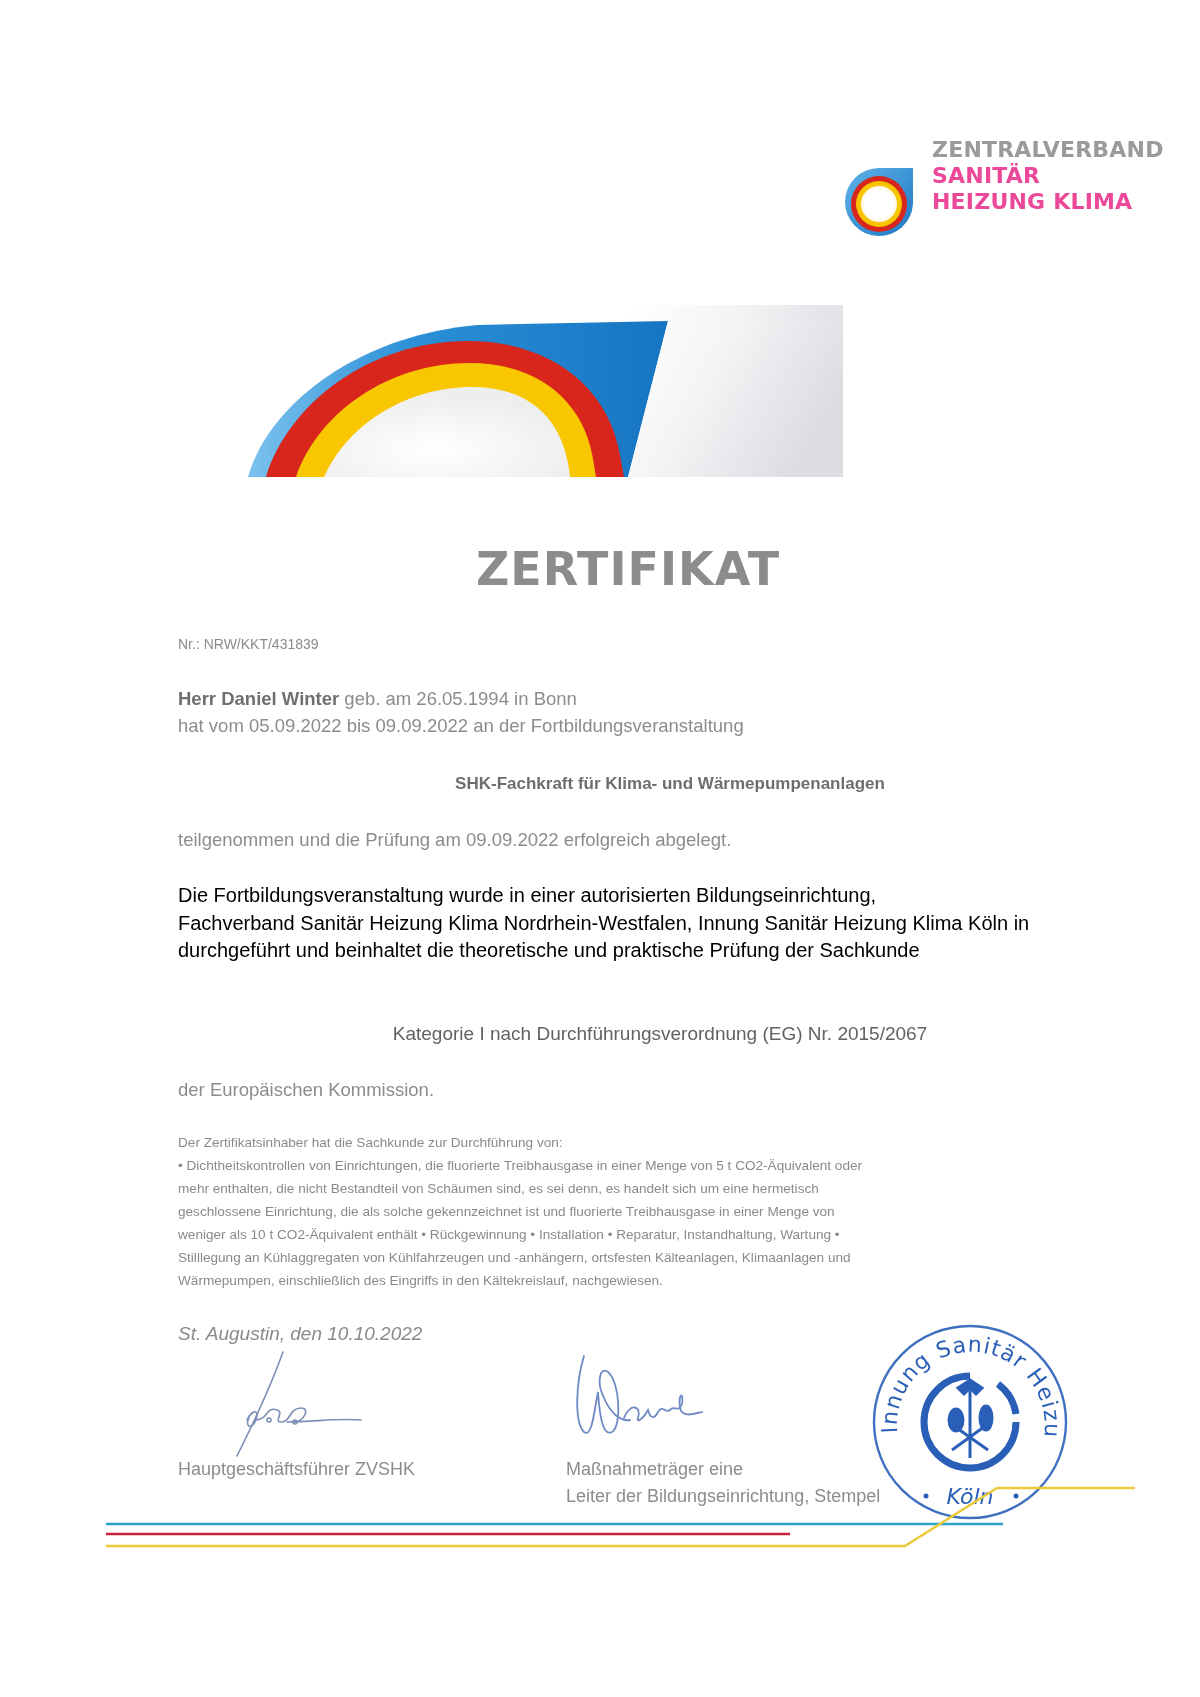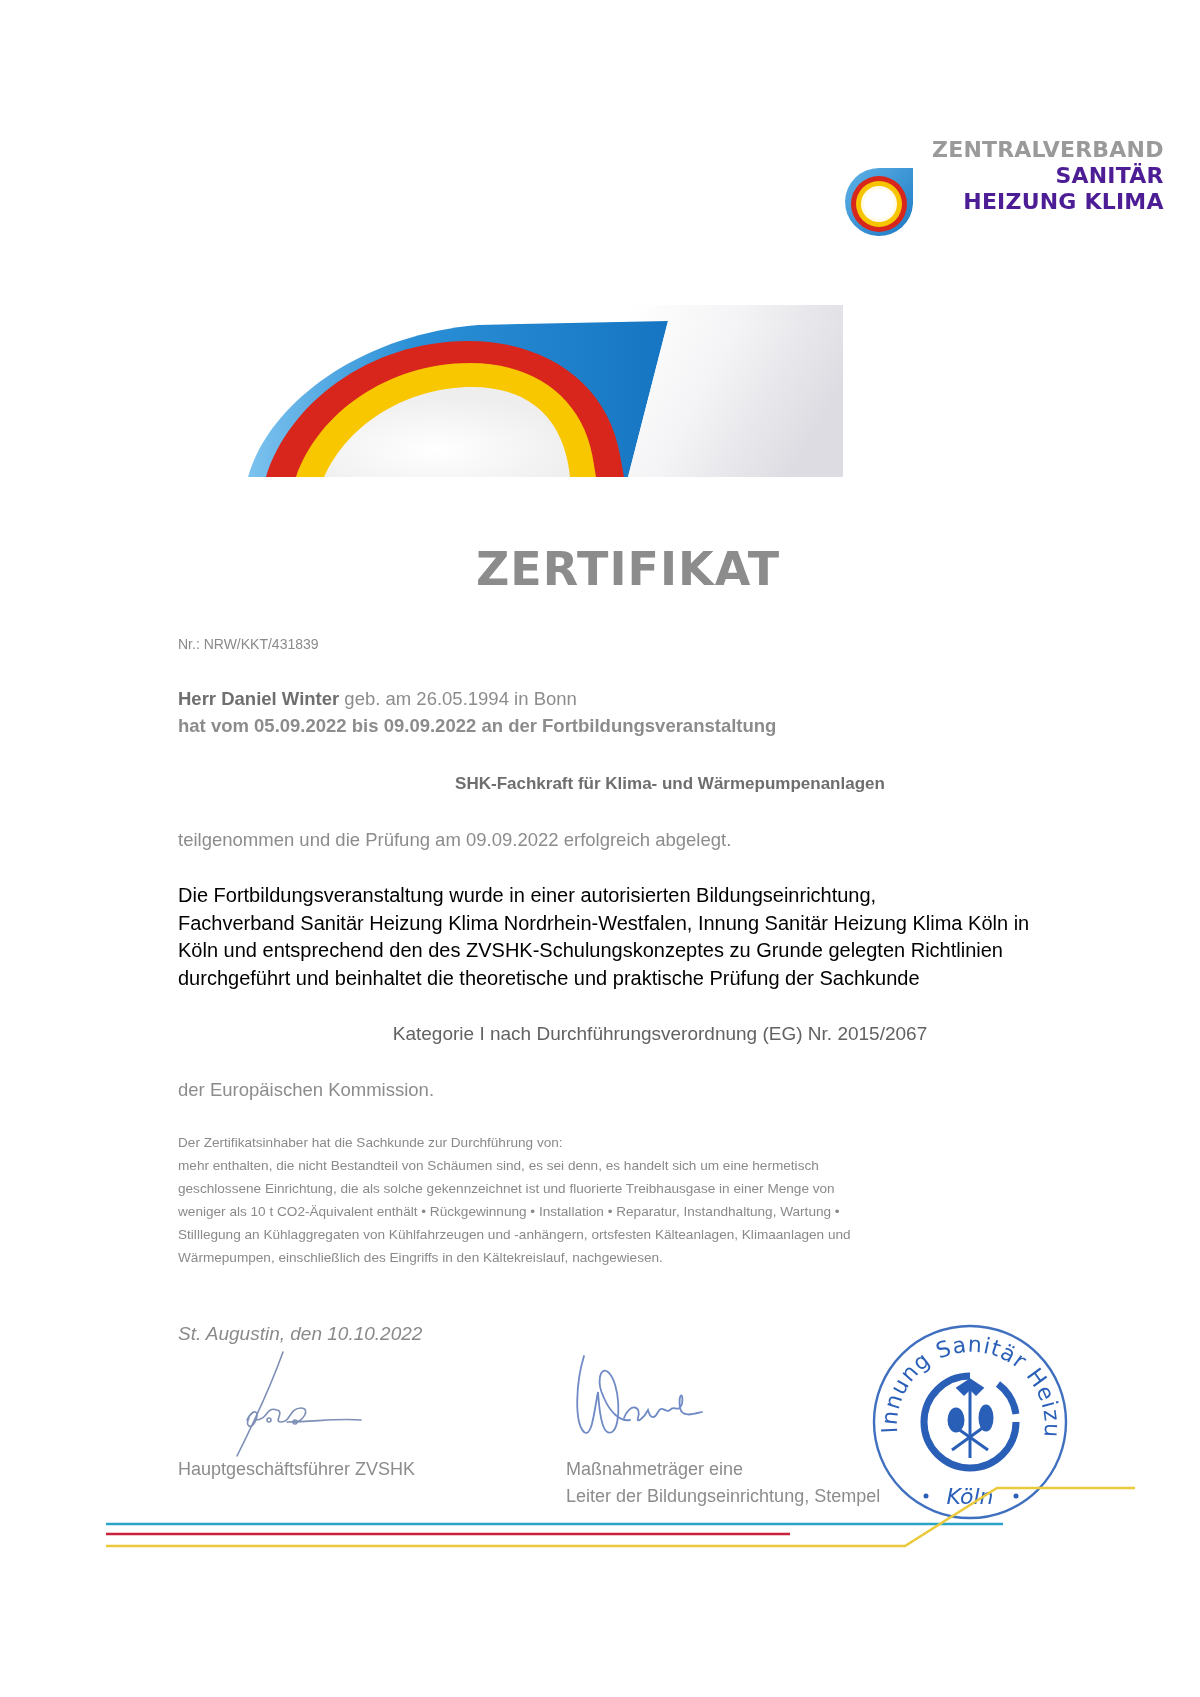--- a/index.html
+++ b/index.html
@@ -2,21 +2,21 @@
 <html><head>
 <meta charset="utf-8">
 <style>
   html, body { margin: 0; padding: 0; background: #ffffff; }
   body { width: 1200px; height: 1697px; position: relative; overflow: hidden;
          font-family: "Liberation Sans", "DejaVu Sans", sans-serif; color: #7a7a7a; }
   .abs { position: absolute; }
   .logo-text { position: absolute; left: 932px; top: 137px; font-family: "DejaVu Sans", sans-serif;
                font-weight: bold; font-size: 22px; line-height: 26px; letter-spacing: 0.2px; }
   .logo-text .l1 { color: #9a9a9a; }
-  .logo-text .l2, .logo-text .l3 { color: #4c1d95; text-align: right; }
+  .logo-text .l2, .logo-text .l3 { color: #ec4899; }
   .banner { left: 248px; top: 305px; width: 595px; height: 172px; overflow: hidden; }
   .title { left: 0; width: 1256px; top: 542px; text-align: center; font-family: "DejaVu Sans", sans-serif;
            font-weight: bold; font-size: 46px; color: #8c8c8c; letter-spacing: 1px; }
   .nr { left: 178px; top: 636px; font-size: 14px; color: #8a8a8a; }
   .body-line { left: 178px; font-size: 18.5px; color: #8c8c8c; white-space: nowrap; }
   .body-line b { color: #6f6f6f; }
   .center-bold { left: 0; width: 1340px; text-align: center; font-size: 17px; font-weight: bold; color: #6e6e6e; }
   .kat { left: 0; width: 1320px; text-align: center; font-size: 19px; color: #626262; font-family: "Liberation Sans Narrow", "Liberation Sans", sans-serif; }
   .para { left: 178px; width: 860px; font-size: 20px; line-height: 27.5px; color: #000000; }
   .small { left: 178px; width: 830px; font-size: 13.6px; line-height: 23px; color: #8a8a8a; }
@@ -81,39 +81,39 @@
   </svg>
 </div>
 
 <div class="abs title">ZERTIFIKAT</div>
 
 <div class="abs nr">Nr.: NRW/KKT/431839</div>
 
 <div class="abs body-line" style="top:688px;">
   <b>Herr Daniel Winter</b><span> geb. am 26.05.1994 in Bonn</span>
 </div>
-<div class="abs body-line" style="top:715px;font-weight:bold;">hat vom 05.09.2022 bis 09.09.2022 an der Fortbildungsveranstaltung</div>
+<div class="abs body-line" style="top:715px;">hat vom 05.09.2022 bis 09.09.2022 an der Fortbildungsveranstaltung</div>
 
 <div class="abs center-bold" style="top:774px;">SHK-Fachkraft für Klima- und Wärmepumpenanlagen</div>
 
 <div class="abs body-line" style="top:829px;">teilgenommen und die Prüfung am 09.09.2022 erfolgreich abgelegt.</div>
 
 <div class="abs para" style="top:882px;">
   <div>Die Fortbildungsveranstaltung wurde in einer autorisierten Bildungseinrichtung,</div>
   <div>Fachverband Sanitär Heizung Klima Nordrhein-Westfalen, Innung Sanitär Heizung Klima Köln in</div>
-  <div>Köln und entsprechend den des ZVSHK-Schulungskonzeptes zu Grunde gelegten Richtlinien</div>
   <div>durchgeführt und beinhaltet die theoretische und praktische Prüfung der Sachkunde</div>
 </div>
 
 <div class="abs kat" style="top:1023px;">Kategorie I nach Durchführungsverordnung (EG) Nr. 2015/2067</div>
 
 <div class="abs body-line" style="top:1079px;">der Europäischen Kommission.</div>
 
 <div class="abs small" style="top:1131px;">
   <div>Der Zertifikatsinhaber hat die Sachkunde zur Durchführung von:</div>
+  <div>• Dichtheitskontrollen von Einrichtungen, die fluorierte Treibhausgase in einer Menge von 5 t CO2-Äquivalent oder</div>
   <div>mehr enthalten, die nicht Bestandteil von Schäumen sind, es sei denn, es handelt sich um eine hermetisch</div>
   <div>geschlossene Einrichtung, die als solche gekennzeichnet ist und fluorierte Treibhausgase in einer Menge von</div>
   <div>weniger als 10 t CO2-Äquivalent enthält • Rückgewinnung • Installation • Reparatur, Instandhaltung, Wartung •</div>
   <div>Stilllegung an Kühlaggregaten von Kühlfahrzeugen und -anhängern, ortsfesten Kälteanlagen, Klimaanlagen und</div>
   <div>Wärmepumpen, einschließlich des Eingriffs in den Kältekreislauf, nachgewiesen.</div>
 </div>
 
 <div class="abs place">St. Augustin, den 10.10.2022</div>
 
 <div class="abs" style="left:225px;top:1350px;width:140px;height:110px;">

